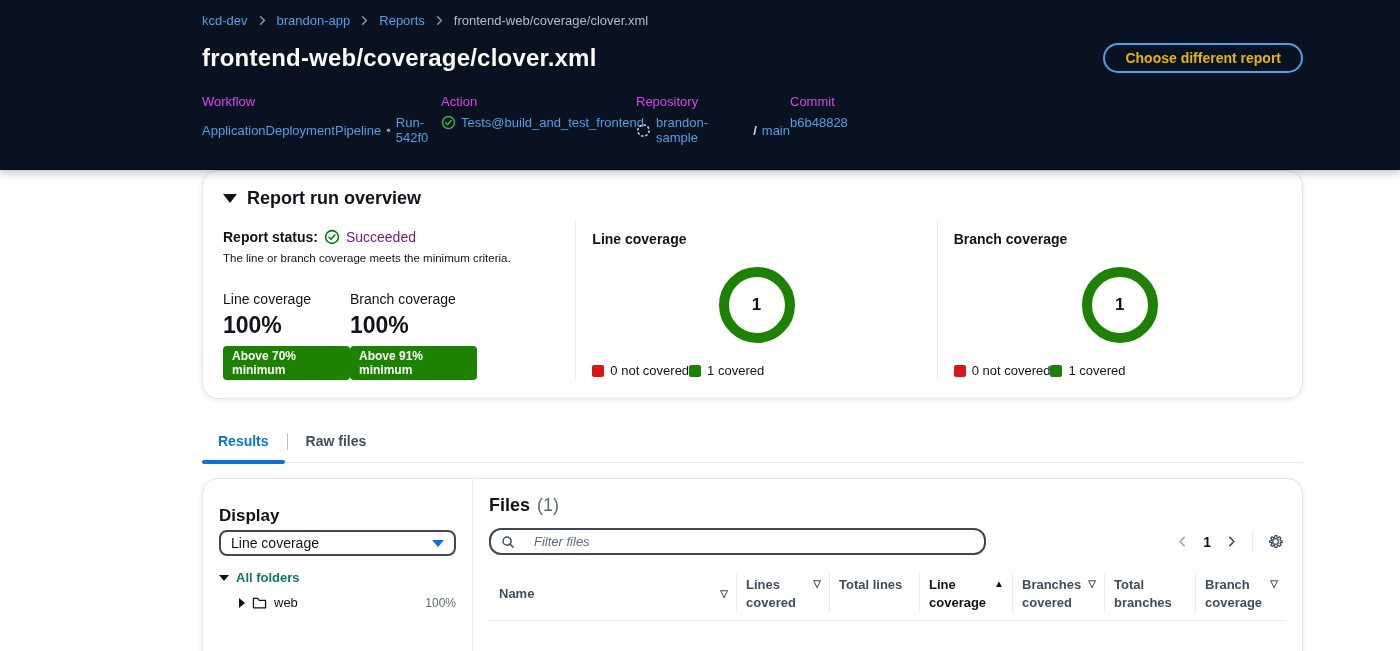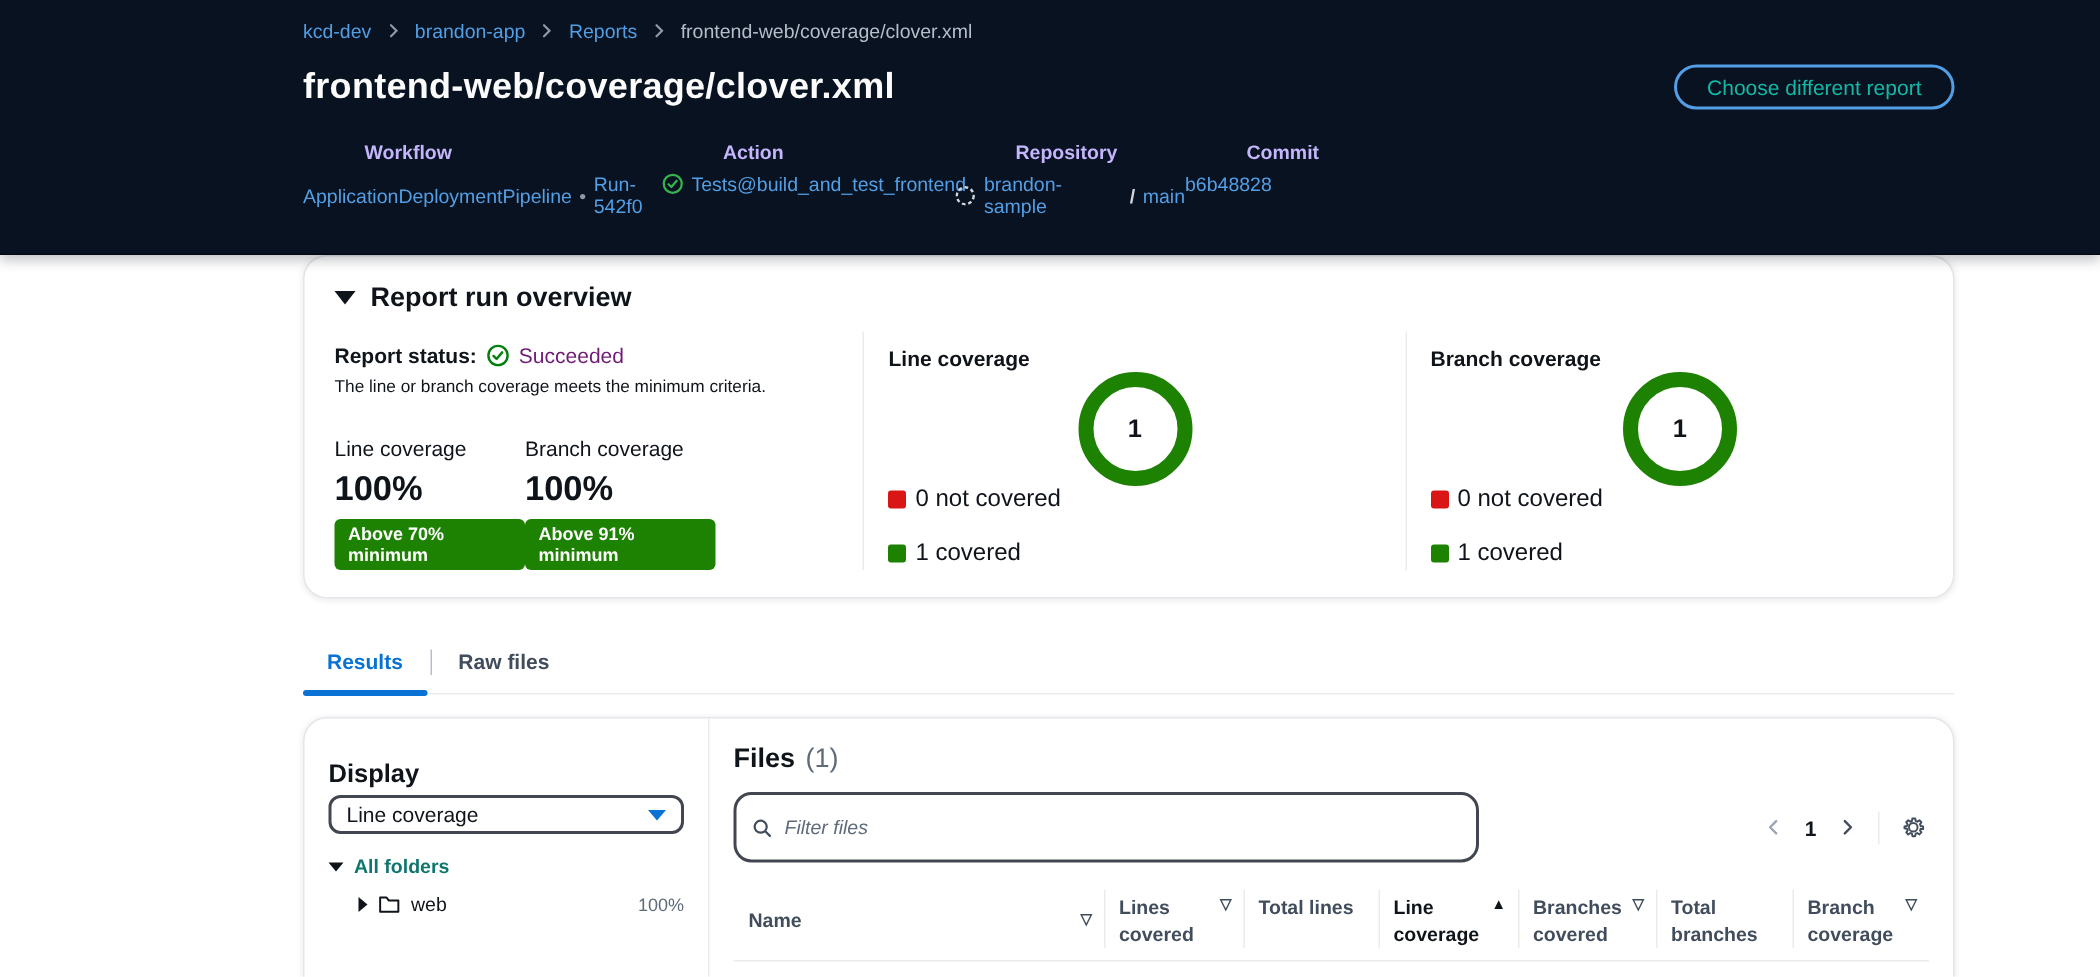--- a/index.html
+++ b/index.html
@@ -19,31 +19,31 @@
     position: relative;
   }
   .breadcrumb { display: flex; align-items: center; gap: 9px; font-size: 13px; }
   .breadcrumb a { color: #539fe5; text-decoration: none; cursor: pointer; }
   .breadcrumb .crumb-current { color: #b6bec9; }
   .crumb-sep svg { display: block; }
 
   .title-row { display: flex; align-items: center; justify-content: space-between; margin-top: 15px; }
   .page-title { color: #fbfbfb; font-size: 24px; font-weight: 800; letter-spacing: .2px; }
   .choose-report-btn {
-    background: transparent; border: 2px solid #539fe5; color: #14b8a6;
-    font-family: inherit; font-size: 14px; font-weight: 400;
+    background: transparent; border: 2px solid #539fe5; color: #eab308;
+    font-family: inherit; font-size: 14px; font-weight: 700;
     padding: 5px 20px; border-radius: 18px; cursor: pointer;
   }
 
   .meta-row { display: flex; margin-top: 21px; }
   .meta-col { font-size: 13px; }
   .meta-col.workflow { width: 239px; }
   .meta-col.action { width: 195px; }
   .meta-col.repository { width: 154px; }
-  .meta-label { color: #c4b5fd; font-weight: 700; margin-left: 41px; }
+  .meta-label { color: #d946ef; font-weight: 400; }
   .meta-value { margin-top: 6px; display: flex; align-items: center; gap: 5px; }
   .meta-value a { color: #539fe5; text-decoration: none; cursor: pointer; }
   .meta-dot { color: #8d99a8; }
   .meta-slash { color: #d1d5db; font-weight: 700; }
   .icon-check-dark { color: #37b24d; display: inline-flex; }
   .icon-repo { display: inline-flex; }
 
   
   .content { padding: 0 97px 0 202px; }
 
@@ -79,21 +79,21 @@
   }
 
   .chart-title { font-size: 14px; font-weight: 700; }
   .donut-wrap { flex: 1; display: flex; align-items: center; justify-content: center; }
   .donut {
     width: 76px; height: 76px; border-radius: 50%;
     border: 10px solid #1d8102;
     display: flex; align-items: center; justify-content: center;
     font-size: 17px; font-weight: 800;
   }
-  .legend { display: flex; gap: 18px; font-size: 16px; padding-bottom: 2px; flex-direction: column; }
+  .legend { display: flex; font-size: 13px; padding-bottom: 2px; }
   .legend-item { display: flex; align-items: center; gap: 6px; }
   .legend-swatch { width: 12px; height: 12px; border-radius: 2px; display: inline-block; }
   .swatch-red { background: #d91515; }
   .swatch-green { background: #1d8102; }
 
   
   .tabs { display: flex; align-items: center; margin-top: 28px; border-bottom: 1px solid #e9ebed; }
   .tab { position: relative; font-size: 14px; font-weight: 700; padding: 6px 16px 13px 16px; color: #414d5c; cursor: pointer; }
   .tab.active { color: #0972d3; }
   .tab.active::after {
@@ -125,21 +125,21 @@
   .tree-item-label { font-size: 13px; }
   .tree-item-value { margin-left: auto; font-size: 12px; color: #5f6b7a; }
 
   .files-panel { flex: 1; padding: 16px; }
   .files-head { display: flex; align-items: baseline; gap: 7px; }
   .files-count { font-size: 18px; font-weight: 400; color: #5f6b7a; }
 
   .filter-row { display: flex; align-items: center; margin-top: 12px; }
   .filter-box {
     width: 497px; border: 2px solid #424650; border-radius: 12px;
-    padding: 14px 10px; display: flex; align-items: center; gap: 8px; background: #fff;
+    padding: 4px 10px; display: flex; align-items: center; gap: 19px; background: #fff;
   }
   .filter-box input {
     border: none; outline: none; flex: 1; font-family: inherit;
     font-size: 13px; font-style: italic; color: #0f141a; background: transparent;
   }
   .filter-box input::placeholder { color: #5f6b7a; font-style: italic; }
   .pager { margin-left: auto; display: flex; align-items: center; gap: 12px; }
   .pager-btn { background: none; border: none; cursor: pointer; display: flex; padding: 2px; }
   .pager-page { font-size: 14px; font-weight: 700; }
   .pager-divider { width: 1px; height: 22px; background: #e9ebed; }

